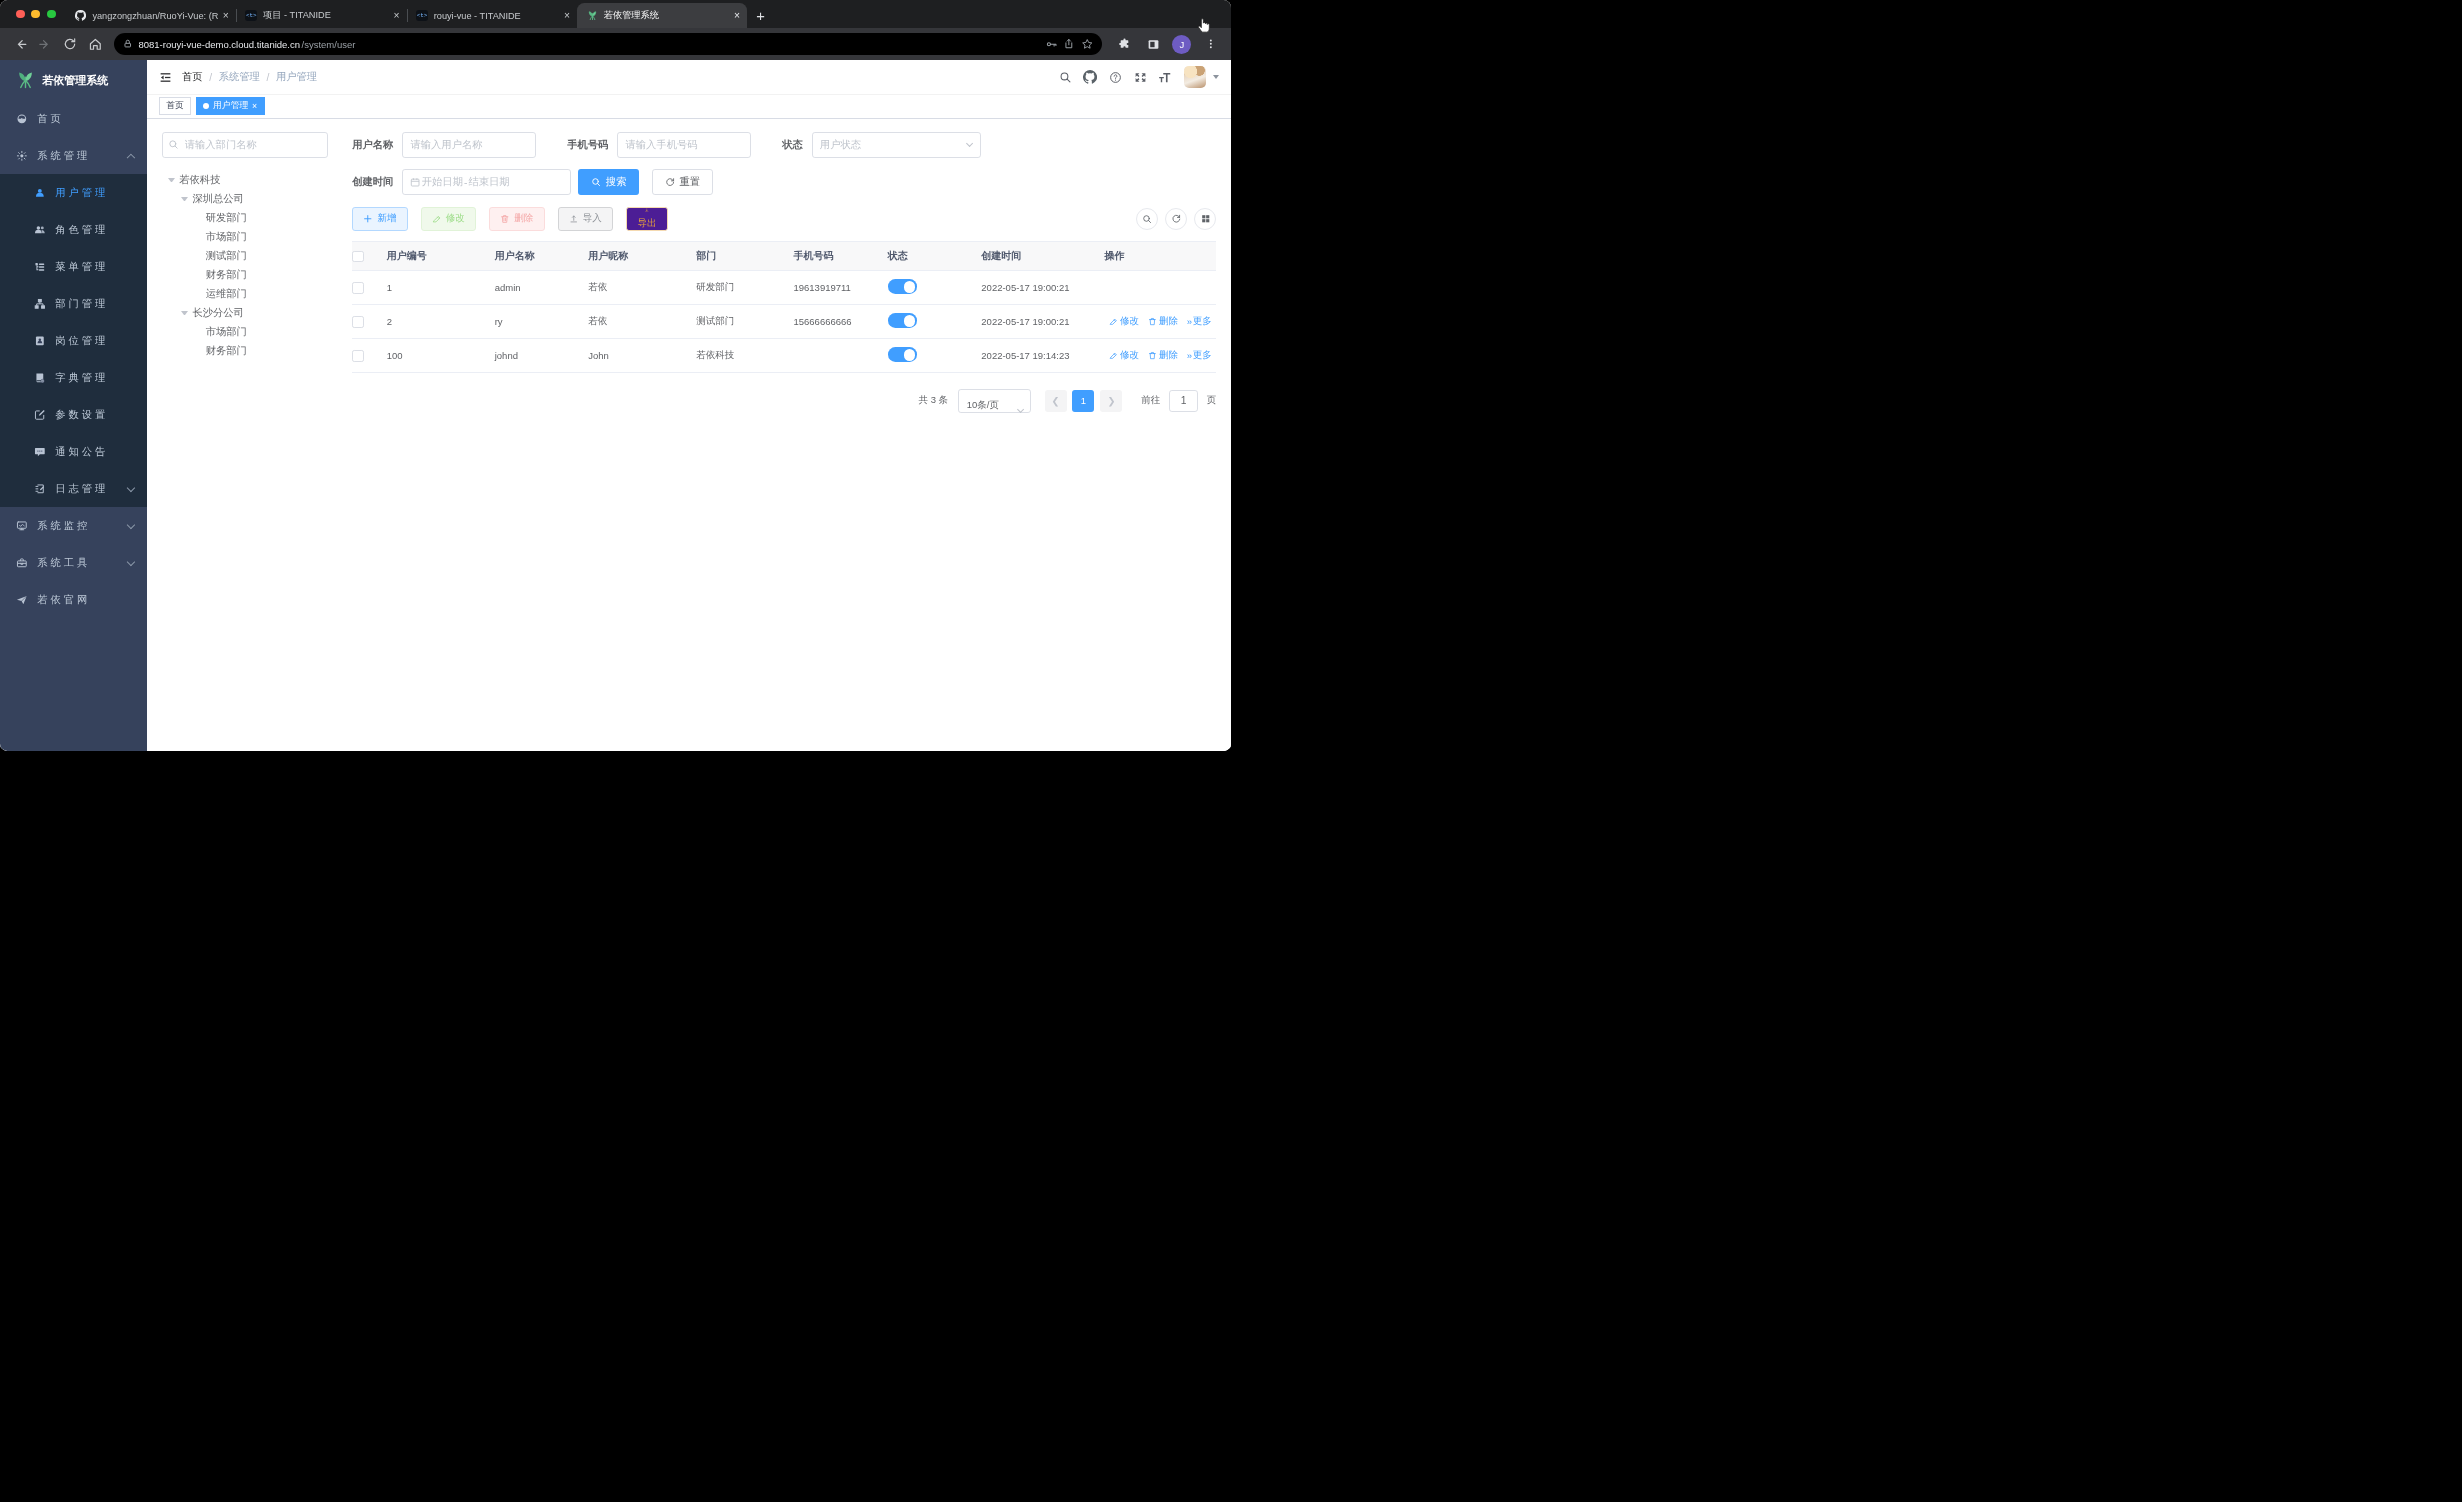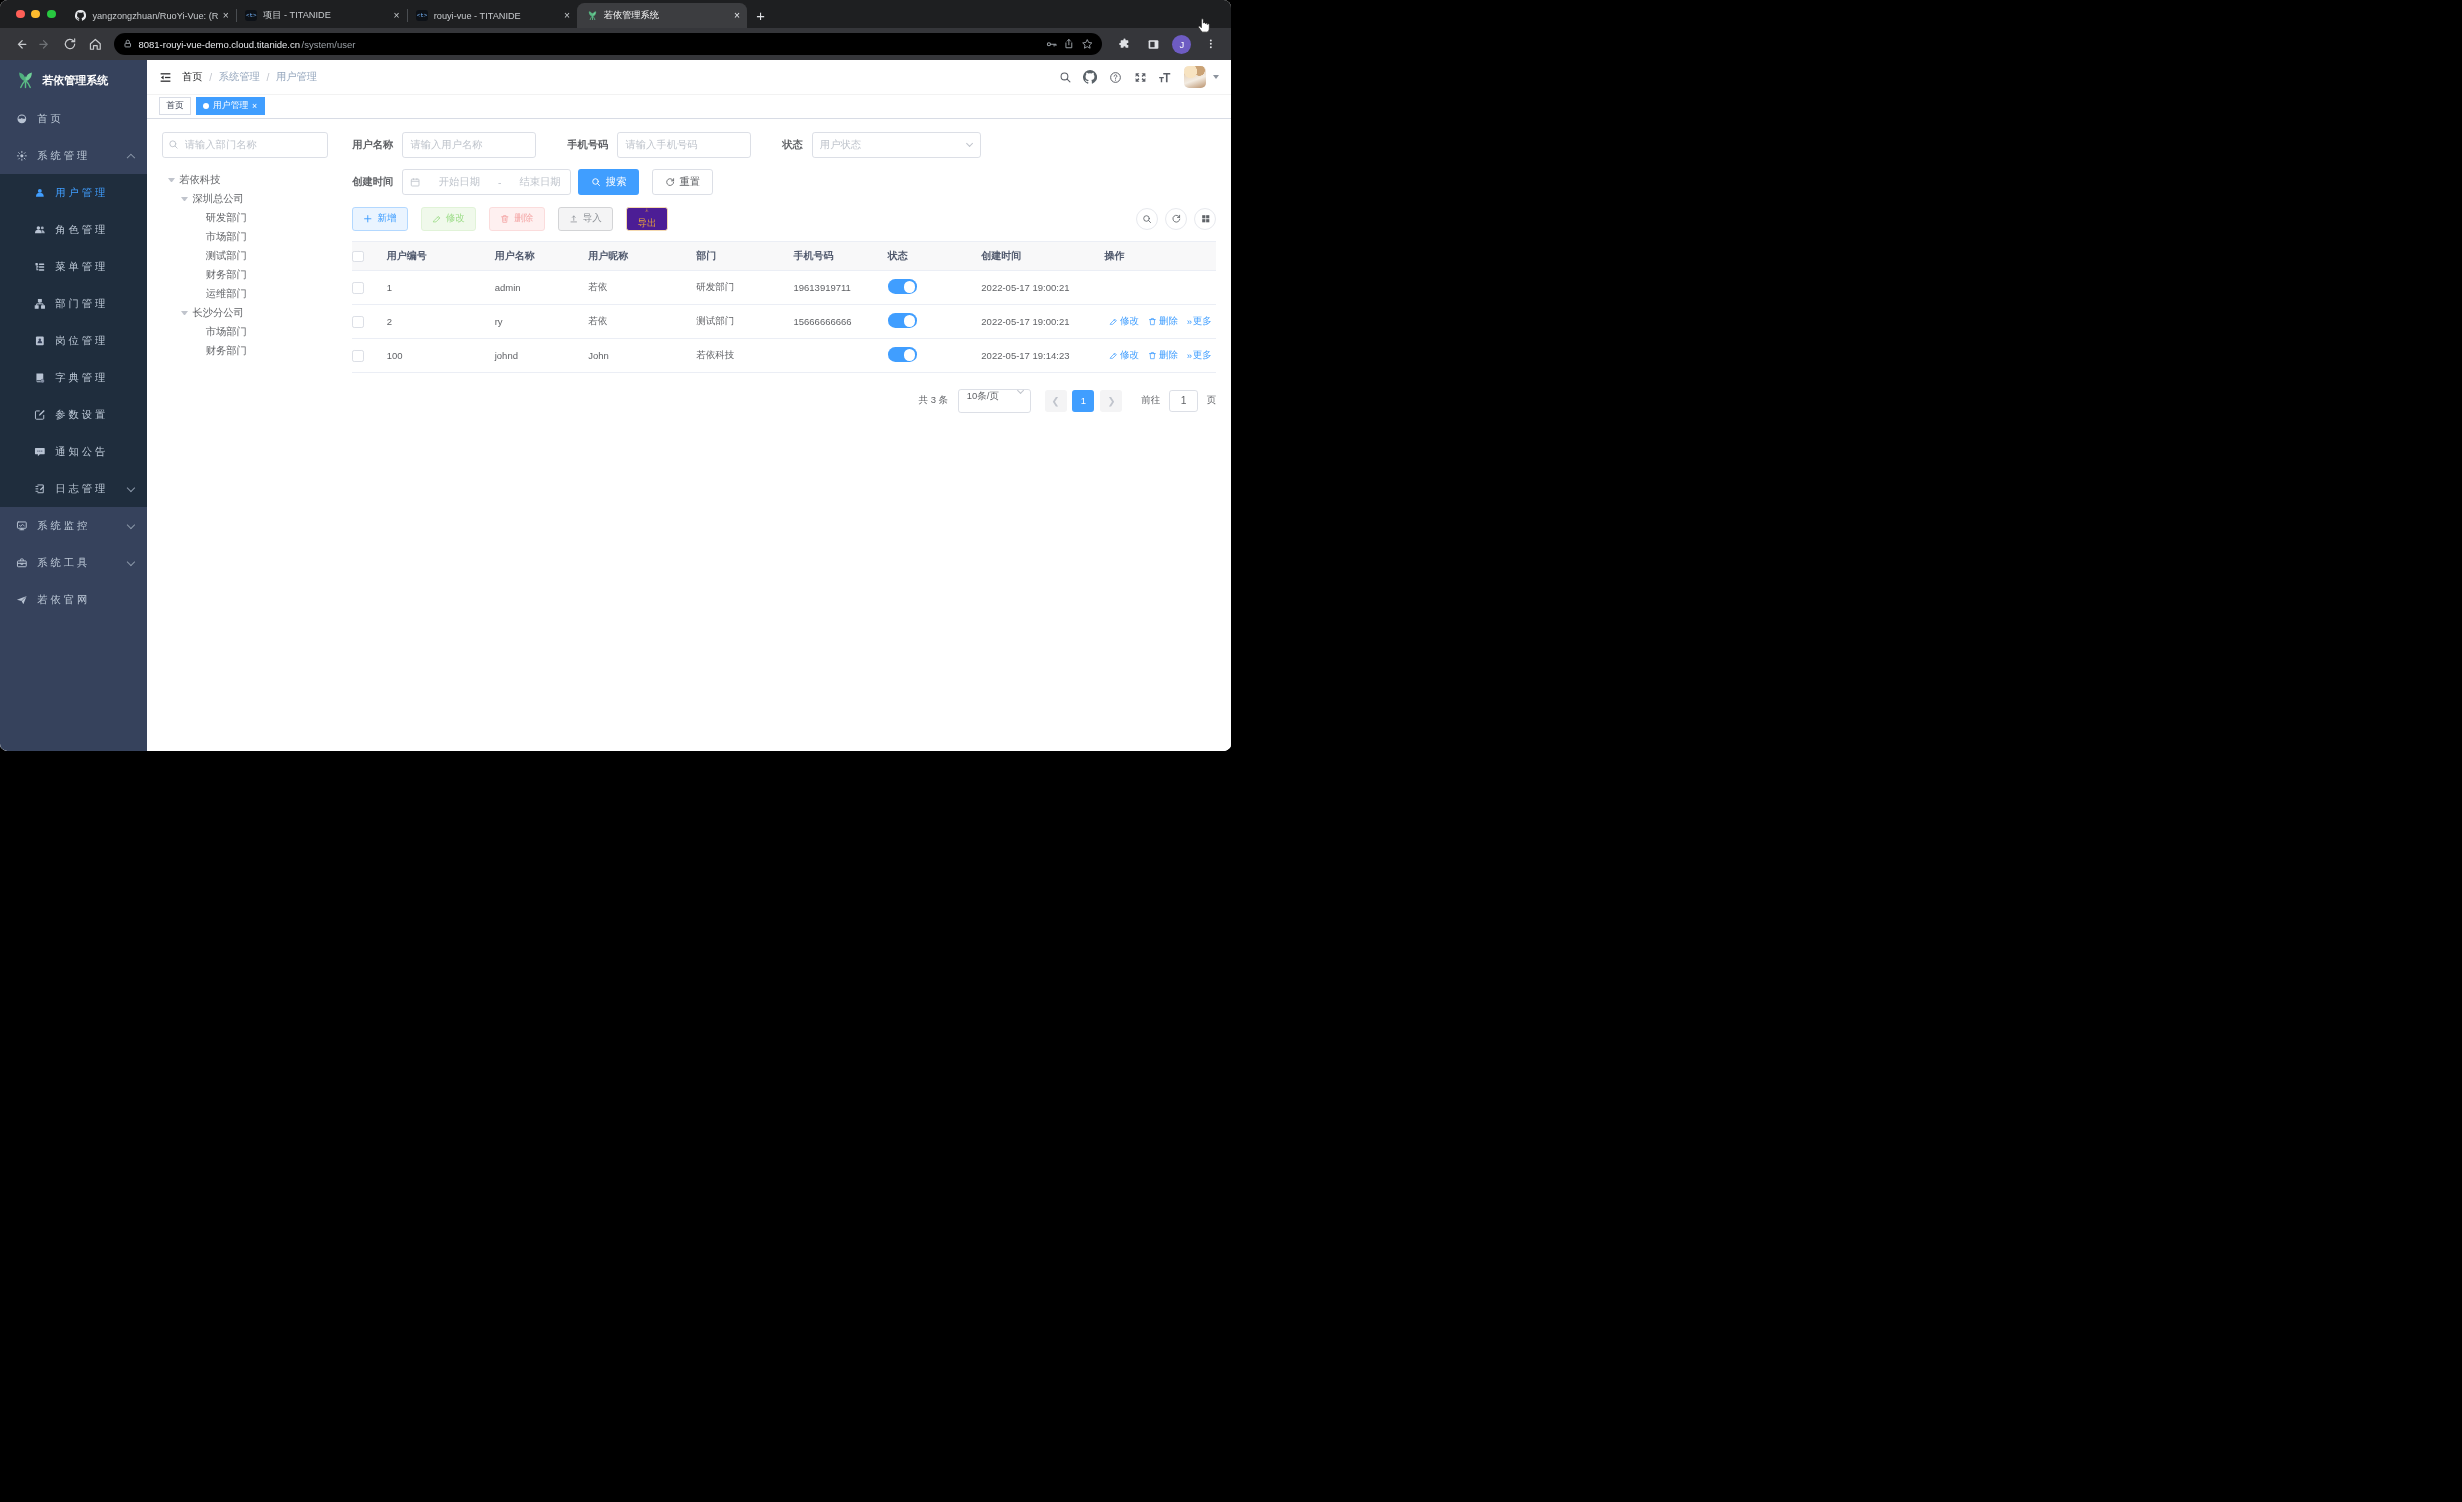--- a/index.html
+++ b/index.html
@@ -82,21 +82,21 @@
   .tnode { height:19px; display:flex; align-items:center; gap:4.4px; }
   .tcaret { width:0; height:0; border-left:3.7px solid transparent; border-right:3.7px solid transparent; border-top:4.4px solid #c0c4cc; flex:0 0 7.3px; }
   .lvl0 { padding-left:5.9px; } .lvl1 { padding-left:19px; } .lvl2 { padding-left:44px; }
 
   .formrow { display:flex; align-items:center; margin-bottom:11.7px; }
   .flabel { font-size:10.3px; font-weight:600; color:#606266; margin-right:8.8px; white-space:nowrap; }
   .ml40 { margin-left:31px; }
   .fi { width:134px; padding:0 7.3px; }
   .fsel { width:169px; display:flex; align-items:center; justify-content:space-between; padding:0 7.3px; color:#bfc4cc; font-size:10.3px; }
   .selcar { width:5.1px; height:5.1px; border-right:1px solid #c0c4cc; border-bottom:1px solid #c0c4cc; transform:rotate(45deg); margin-top:-2.2px; }
-  .dr { width:169px; display:flex; align-items:center; gap:18px; padding:0 7.3px; color:#bfc4cc; font-size:10.3px; }
+  .dr { width:169px; display:flex; align-items:center; gap:1px; padding:0 7.3px; color:#bfc4cc; font-size:10.3px; }
   .dr .dsep { color:#bfc4cc; }
 
   .btn { height:26px; border-radius:2.9px; font-size:10.3px; display:inline-flex; align-items:center; gap:4.4px; padding:0 11.7px; border:0.7px solid transparent; }
   .btn-search { background:#409eff; color:#fff; margin-left:7.3px; }
   .btn-reset { background:#fff; color:#606266; border-color:#dcdfe6; margin-left:13px; }
 
   .acts { display:flex; align-items:center; margin:1.5px 0 10.3px 0; }
   .abtn { height:24px; border-radius:2.9px; font-size:9.5px; display:inline-flex; align-items:center; gap:4.4px; padding:0 10.3px; border:0.7px solid; margin-right:13px; }
   .a-add { background:#eaf4ff; border-color:#b3d8ff; color:#409eff; }
   .a-edit { background:#f0f9eb; border-color:#e1f3d8; color:#9bdc87; }
@@ -111,21 +111,21 @@
   .grid th, .grid td { border-bottom:0.7px solid #ebeef5; text-align:left; }
   .grid thead th { border-top:0.7px solid #ebeef5; }
   .grid td { height:34px; }
   .cb { width:11.7px; height:11.7px; border:0.7px solid #dcdfe6; border-radius:2.2px; background:#fff; display:inline-block; vertical-align:middle; }
   .switch { width:29px; height:14.7px; border-radius:7.3px; background:#409eff; position:relative; display:inline-block; }
   .switch i { position:absolute; right:1.5px; top:1.5px; width:11.7px; height:11.7px; border-radius:50%; background:#fff; }
   .rowacts { display:flex; gap:8.8px; justify-content:center; color:#409eff; font-size:9.5px; }
   .ral { display:inline-flex; align-items:center; gap:2.2px; white-space:nowrap; }
 
   .pag { display:flex; align-items:center; justify-content:flex-end; margin-top:16px; font-size:9.5px; color:#606266; gap:5.9px; }
-  .psel { height:23.5px; width:73px; border:0.7px solid #dcdfe6; border-radius:2.9px; display:flex; align-items:flex-start; justify-content:space-between; padding:0 7.3px; margin:0 7.3px 0 4.4px; }
+  .psel { height:23.5px; width:73px; border:0.7px solid #dcdfe6; border-radius:2.9px; display:flex; align-items:flex-end; justify-content:space-between; padding:0 7.3px; margin:0 7.3px 0 4.4px; }
   .pbtn { width:22px; height:22px; border-radius:2.9px; background:#f4f4f5; color:#c0c4cc; display:flex; align-items:center; justify-content:center; font-size:9.5px; }
   .pcur { width:22px; height:22px; border-radius:2.9px; background:#409eff; color:#fff; display:flex; align-items:center; justify-content:center; }
   .pgoto { width:29px; height:22px; text-align:center; padding:0; margin:0 2.9px; }
   .handcur { position:absolute; right:19px; top:16px; }
 </style>
 </head>
 <body>
 
 <div class="window">
 

